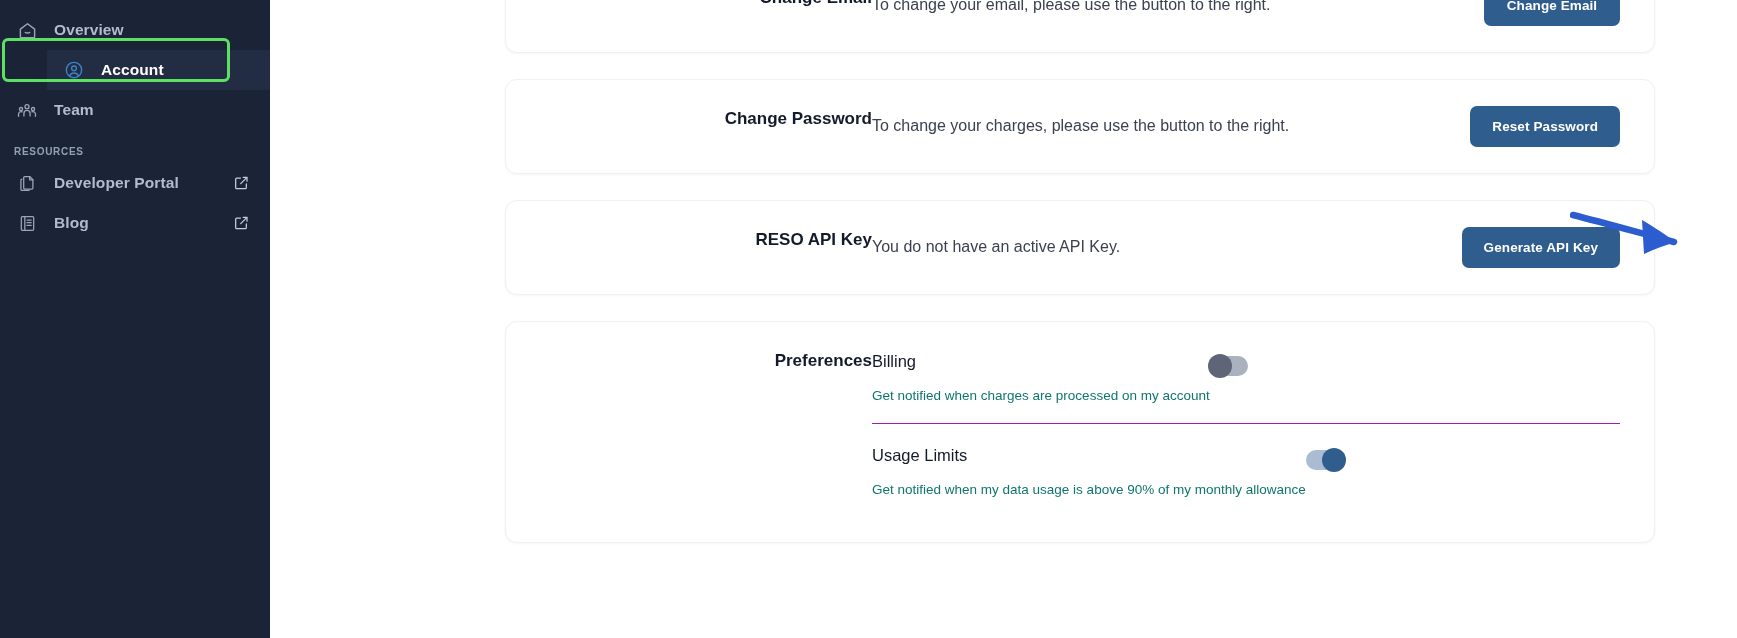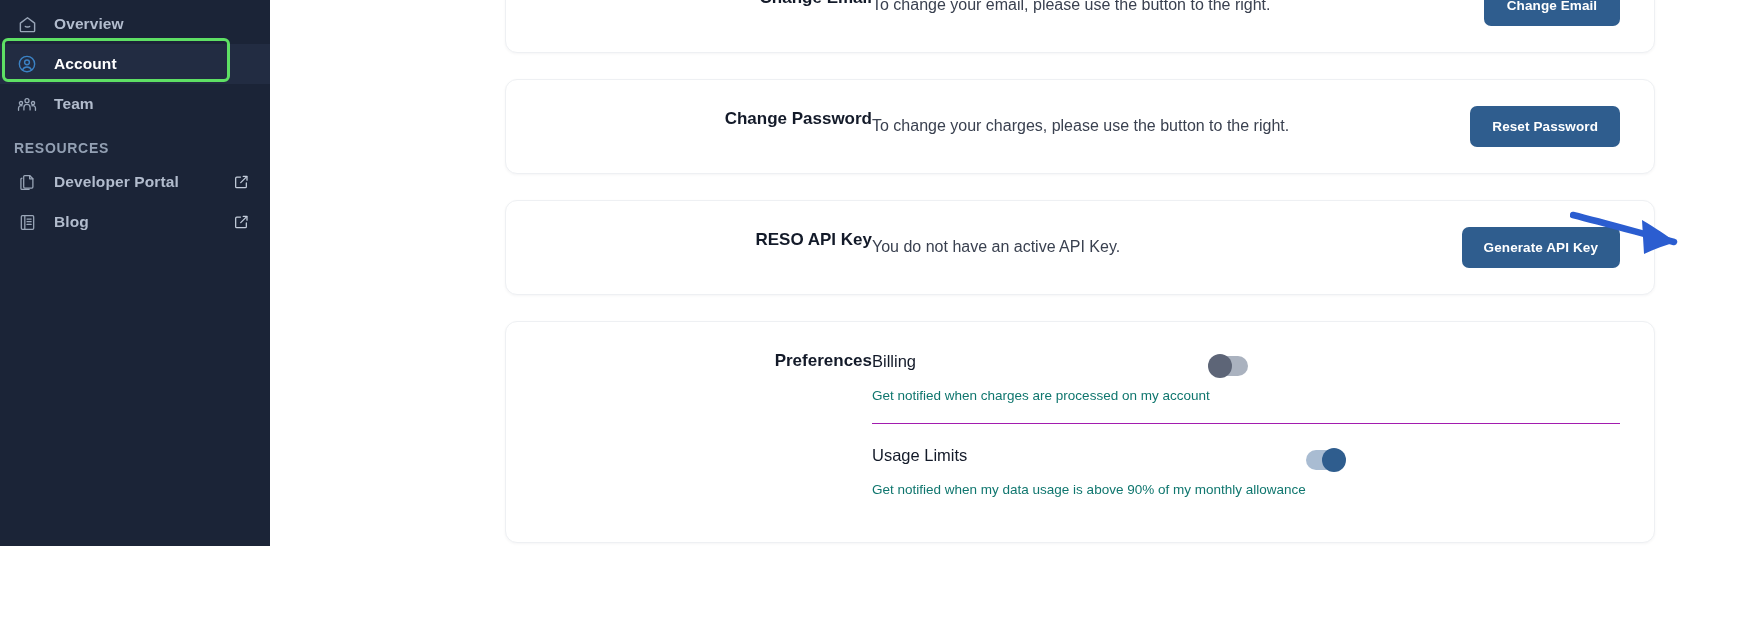--- a/index.html
+++ b/index.html
@@ -15,24 +15,24 @@
     width: 1737px;
     height: 638px;
     display: flex;
     background: #ffffff;
   }
 
   
   #sidebar {
     width: 270px;
     min-width: 270px;
-    height: 546px;
+    height: 638px;
     background: #1b2437;
     position: relative;
-    padding-top: 4px;
+    padding-top: 10px;
     overflow: hidden;
   }
   .nav-item {
     position: relative;
     height: 40px;
     display: flex;
     align-items: center;
     padding-left: 14px;
     color: #b2bccd;
     font-size: 15.5px;
@@ -55,36 +55,37 @@
     margin-right: 18px;
     display: flex;
     align-items: center;
     justify-content: center;
     color: #c3ccda;
   }
   .nav-item.active {
     background: #222c42;
     color: #ffffff;
     font-weight: 700;
+    margin-left: 47px;
   }
   .nav-item.active .nav-ico { color: #3b82c4; }
   
   #account-highlight {
     position: absolute;
     left: 2px;
     top: 38px;
     width: 228px;
     height: 44px;
     border: 3px solid #5ee064;
     border-radius: 6px;
     pointer-events: none;
   }
   .nav-section {
     color: #93a0b3;
-    font-size: 14px;
+    font-size: 10px;
     font-weight: 700;
     letter-spacing: .7px;
     padding: 16px 0 6px 14px;
   }
 
   
   #main {
     flex: 1;
     height: 566px;
     background: #ffffff;

